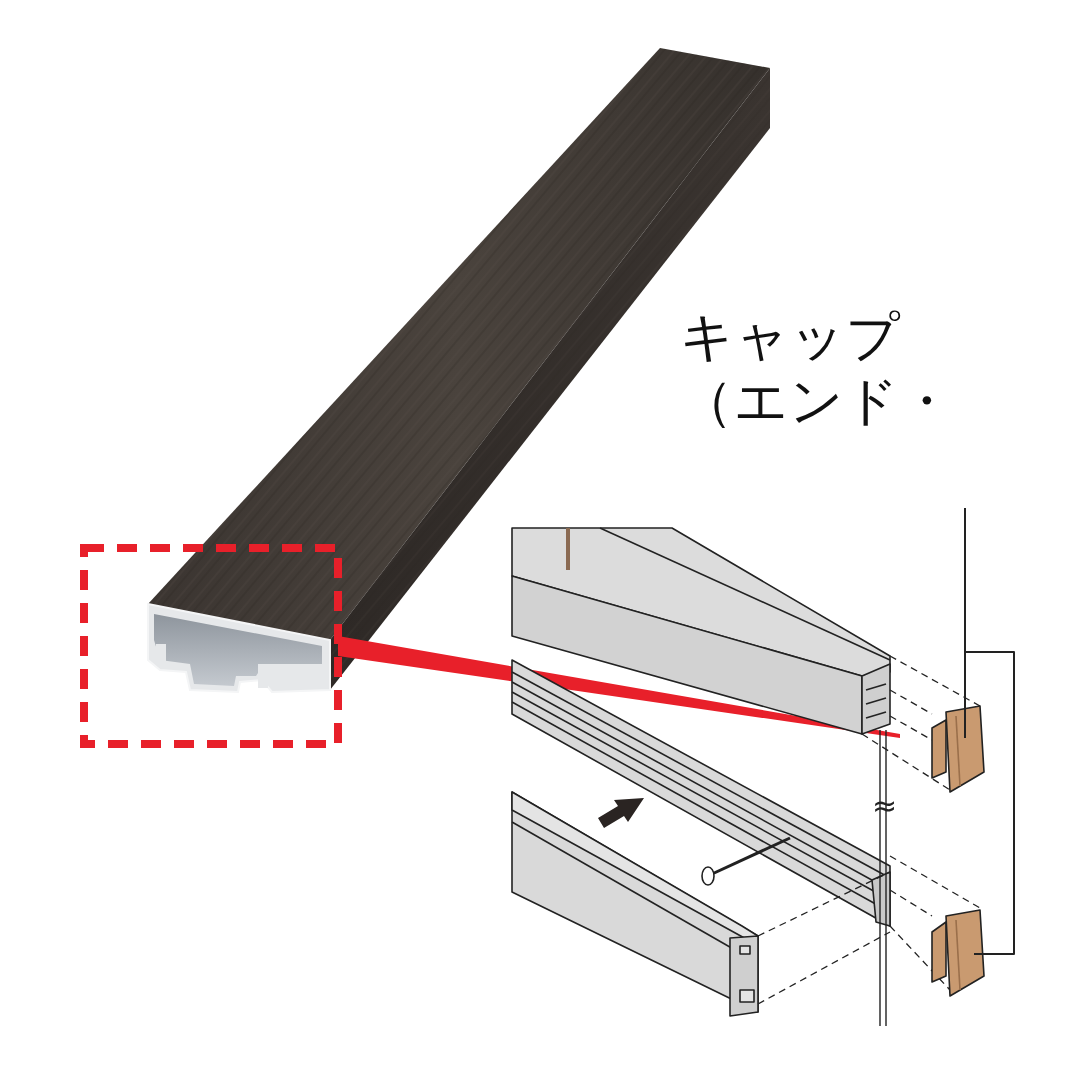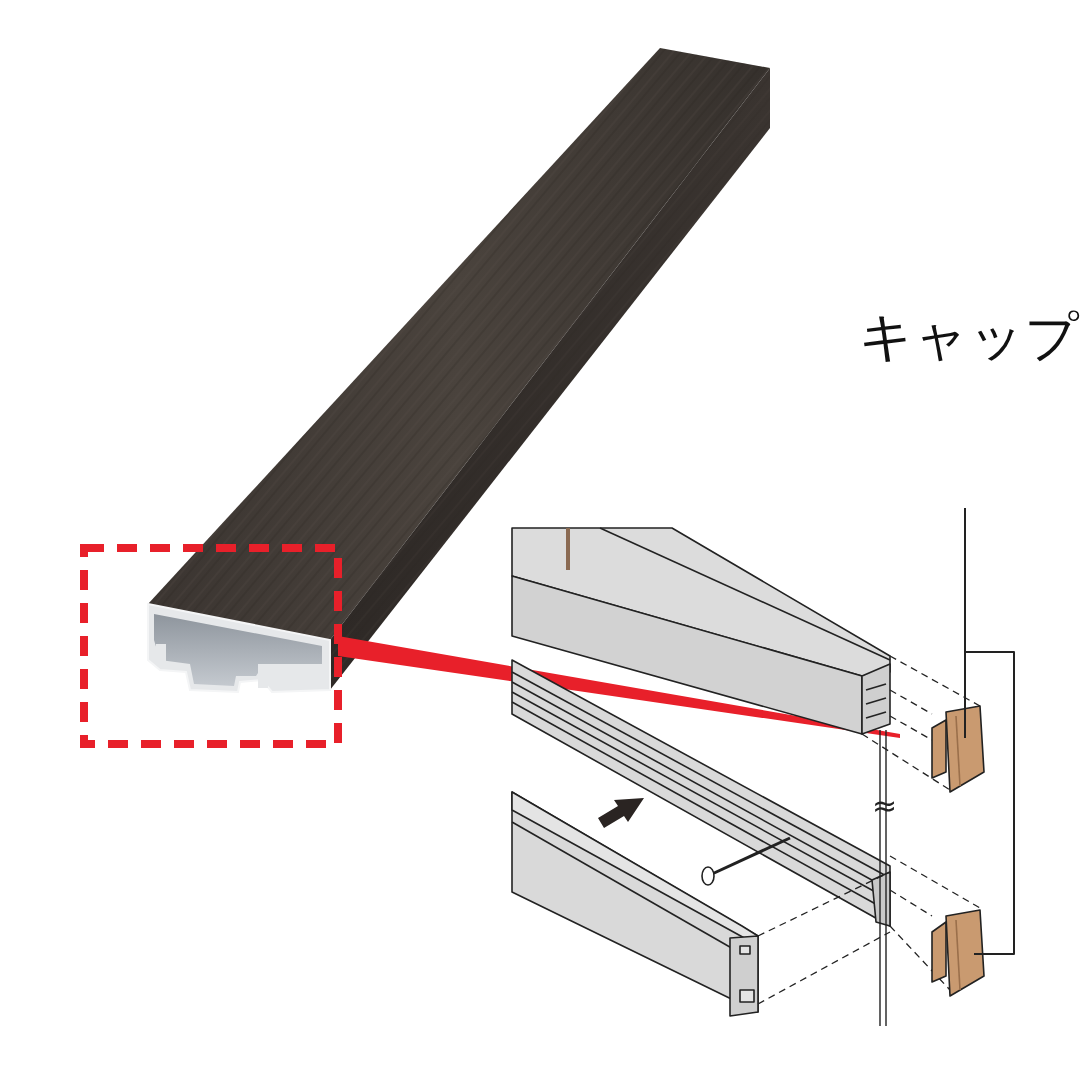--- a/index.html
+++ b/index.html
@@ -3,21 +3,21 @@
 <meta charset="utf-8">
 <style>
   html, body { margin:0; padding:0; background:#ffffff; }
   body { width:1080px; height:1080px; position:relative; overflow:hidden; font-family:"DejaVu Sans", sans-serif; }
   #stage { position:absolute; left:0; top:0; width:1080px; height:1080px; }
   .label {
     position:absolute; left:680px; top:305px; width:400px;
     font-family:"DejaVu Sans", sans-serif; font-size:53px; line-height:64px;
     color:#111111; font-weight:300; letter-spacing:1px; white-space:nowrap;
   }
-  .label div { height:64px;text-align:right; }
+  .label div { height:64px; }
 </style>
 </head>
 <body>
 
 <svg id="stage" viewBox="0 0 1080 1080" xmlns="http://www.w3.org/2000/svg">
   <defs>
     <linearGradient id="woodTop" x1="0" y1="0" x2="1" y2="0">
       <stop offset="0" stop-color="#3b3531"></stop>
       <stop offset="0.5" stop-color="#4a433d"></stop>
       <stop offset="1" stop-color="#35302c"></stop>
@@ -124,13 +124,14 @@
 
     <g fill="none" stroke-width="2">
       <line x1="965" y1="508" x2="965" y2="738"></line>
       <polyline points="965,652 1014,652 1014,954 974,954"></polyline>
     </g>
   </g>
 </svg>
 
 <div class="label">
   <div>キャップ</div>
+  <div>（エンド・</div>
 </div>
 
 </body></html>

